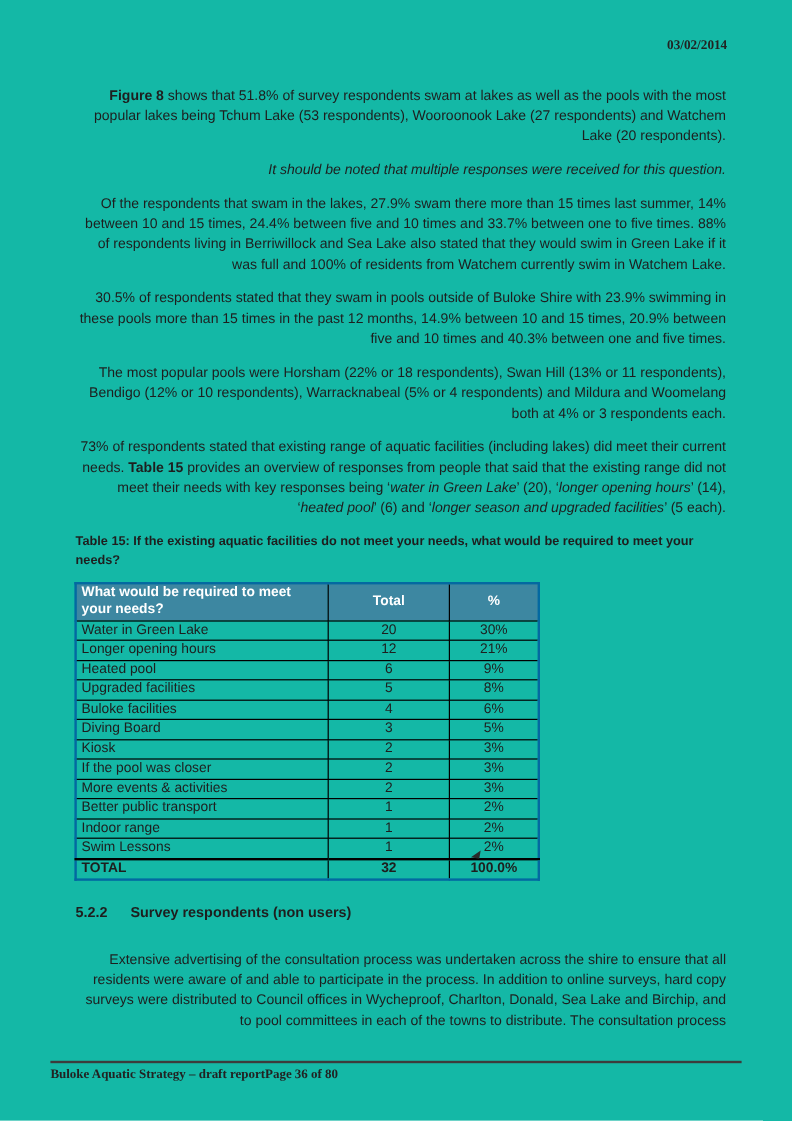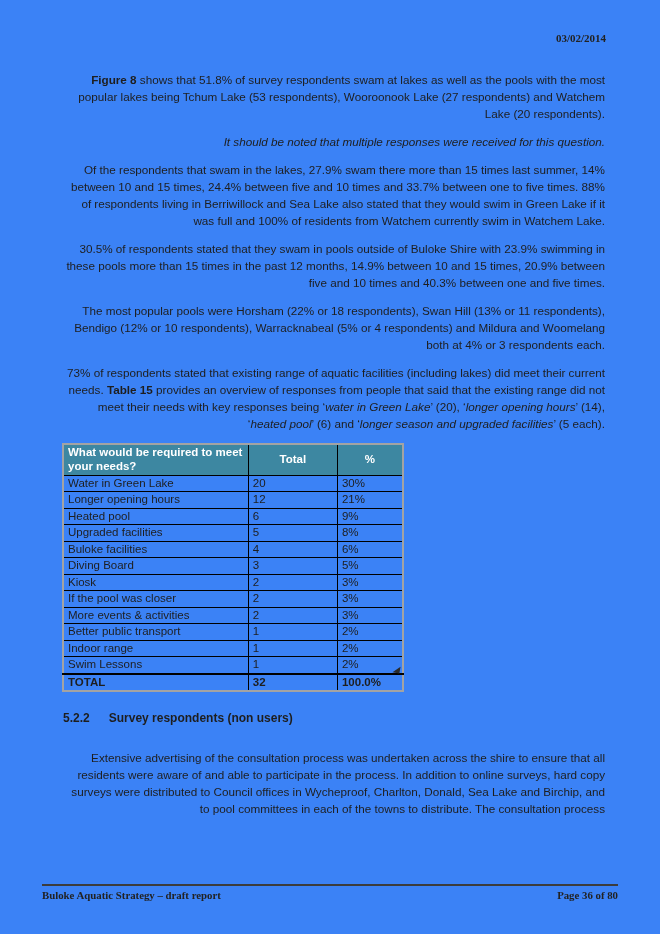--- a/index.html
+++ b/index.html
@@ -5,21 +5,21 @@
   :root {
     --table-header-bg: #3d87a1;
     --table-header-text: #ffffff;
   }
   * { margin: 0; padding: 0; box-sizing: border-box; }
   html, body { background: #ffffff; }
   .page {
     position: relative;
     width: 660px;
     height: 934px;
-    background: #3b82f6;
+    background: #14b8a6;
     font-family: "Liberation Sans", sans-serif;
     color: #1e1e1e;
     overflow: hidden;
   }
   .date {
     position: absolute;
     top: 32px;
     right: 54px;
     font-family: "Liberation Serif", serif;
     font-weight: 700;
@@ -47,39 +47,39 @@
     margin-top: 1px;
     margin-bottom: 10px;
   }
   .table-wrap {
     position: relative;
     width: 334px;
     margin-left: -1px;
   }
   table.needs {
     border-collapse: collapse;
-    width: 342px;
-    border: 2px solid #a3a3a3;
+    width: 388px;
+    border: 2px solid #0369a1;
     font-size: 11.5px;
   }
   table.needs th, table.needs td {
     border: 1px solid #000;
     padding: 1px 4px;
     line-height: 13.5px;
   }
   table.needs thead th {
     background: var(--table-header-bg);
     color: var(--table-header-text);
     font-weight: 700;
     height: 31px;
   }
   table.needs thead th.c1 { text-align: left; }
   table.needs thead th.c2, table.needs thead th.c3 { text-align: center; }
   table.needs td.c1 { text-align: left; }
-  table.needs td.c2, table.needs td.c3 { text-align: left; }
+  table.needs td.c2, table.needs td.c3 { text-align: center; }
   table.needs tr.total td {
     font-weight: 700;
     border-top: 2px solid #000;
   }
   .corner-mark {
     position: absolute;
     right: -4px;
     bottom: 19px;
     width: 0; height: 0;
     border-left: 7px solid transparent;
@@ -94,21 +94,21 @@
   }
   .section-heading .num { margin-right: 19px; }
   .footer {
     position: absolute;
     left: 42px;
     right: 42px;
     bottom: 33px;
     border-top: 2px solid #3c3c3c;
     padding-top: 3px;
     display: flex;
-    justify-content: space-between;
+    justify-content: flex-start;
     font-family: "Liberation Serif", serif;
     font-weight: 700;
     font-size: 10.8px;
     color: #222;
   }
 </style>
 </head>
 <body>
 
 <div class="page">
@@ -122,20 +122,21 @@
     <p class="para italic">It should be noted that multiple responses were received for this question.</p>
 
     <p class="para">Of the respondents that swam in the lakes, 27.9% swam there more than 15 times last summer, 14% between 10 and 15 times, 24.4% between five and 10 times and 33.7% between one to five times.  88% of respondents living in Berriwillock and Sea Lake also stated that they would swim in Green Lake if it was full and 100% of residents from Watchem currently swim in Watchem Lake.</p>
 
     <p class="para">30.5% of respondents stated that they swam in pools outside of Buloke Shire with 23.9% swimming in these pools more than 15 times in the past 12 months, 14.9% between 10 and 15 times, 20.9% between five and 10 times and 40.3% between one and five times.</p>
 
     <p class="para">The most popular pools were Horsham (22% or 18 respondents), Swan Hill (13% or 11 respondents), Bendigo (12% or 10 respondents), Warracknabeal (5% or 4 respondents) and Mildura and Woomelang both at 4% or 3 respondents each.</p>
 
     <p class="para"><span>73% of respondents stated that existing range of aquatic facilities (including lakes) did meet their current needs.  </span><b>Table 15</b><span> provides an overview of responses from people that said that the existing range did not meet their needs with key responses being ‘</span><span class="italic">water in Green Lake</span><span>’ (20), ‘</span><span class="italic">longer opening hours</span><span>’ (14), ‘</span><span class="italic">heated pool</span><span>’ (6) and ‘</span><span class="italic">longer season and upgraded facilities</span><span>’ (5 each).</span></p>
 
+    <p class="caption">Table 15: If the existing aquatic facilities do not meet your needs, what would be required to meet your needs?</p>
 
     <div class="table-wrap">
       <table class="needs">
         <colgroup>
           <col style="width:181px">
           <col style="width:87px">
           <col style="width:64px">
         </colgroup>
         <thead>
           <tr>

